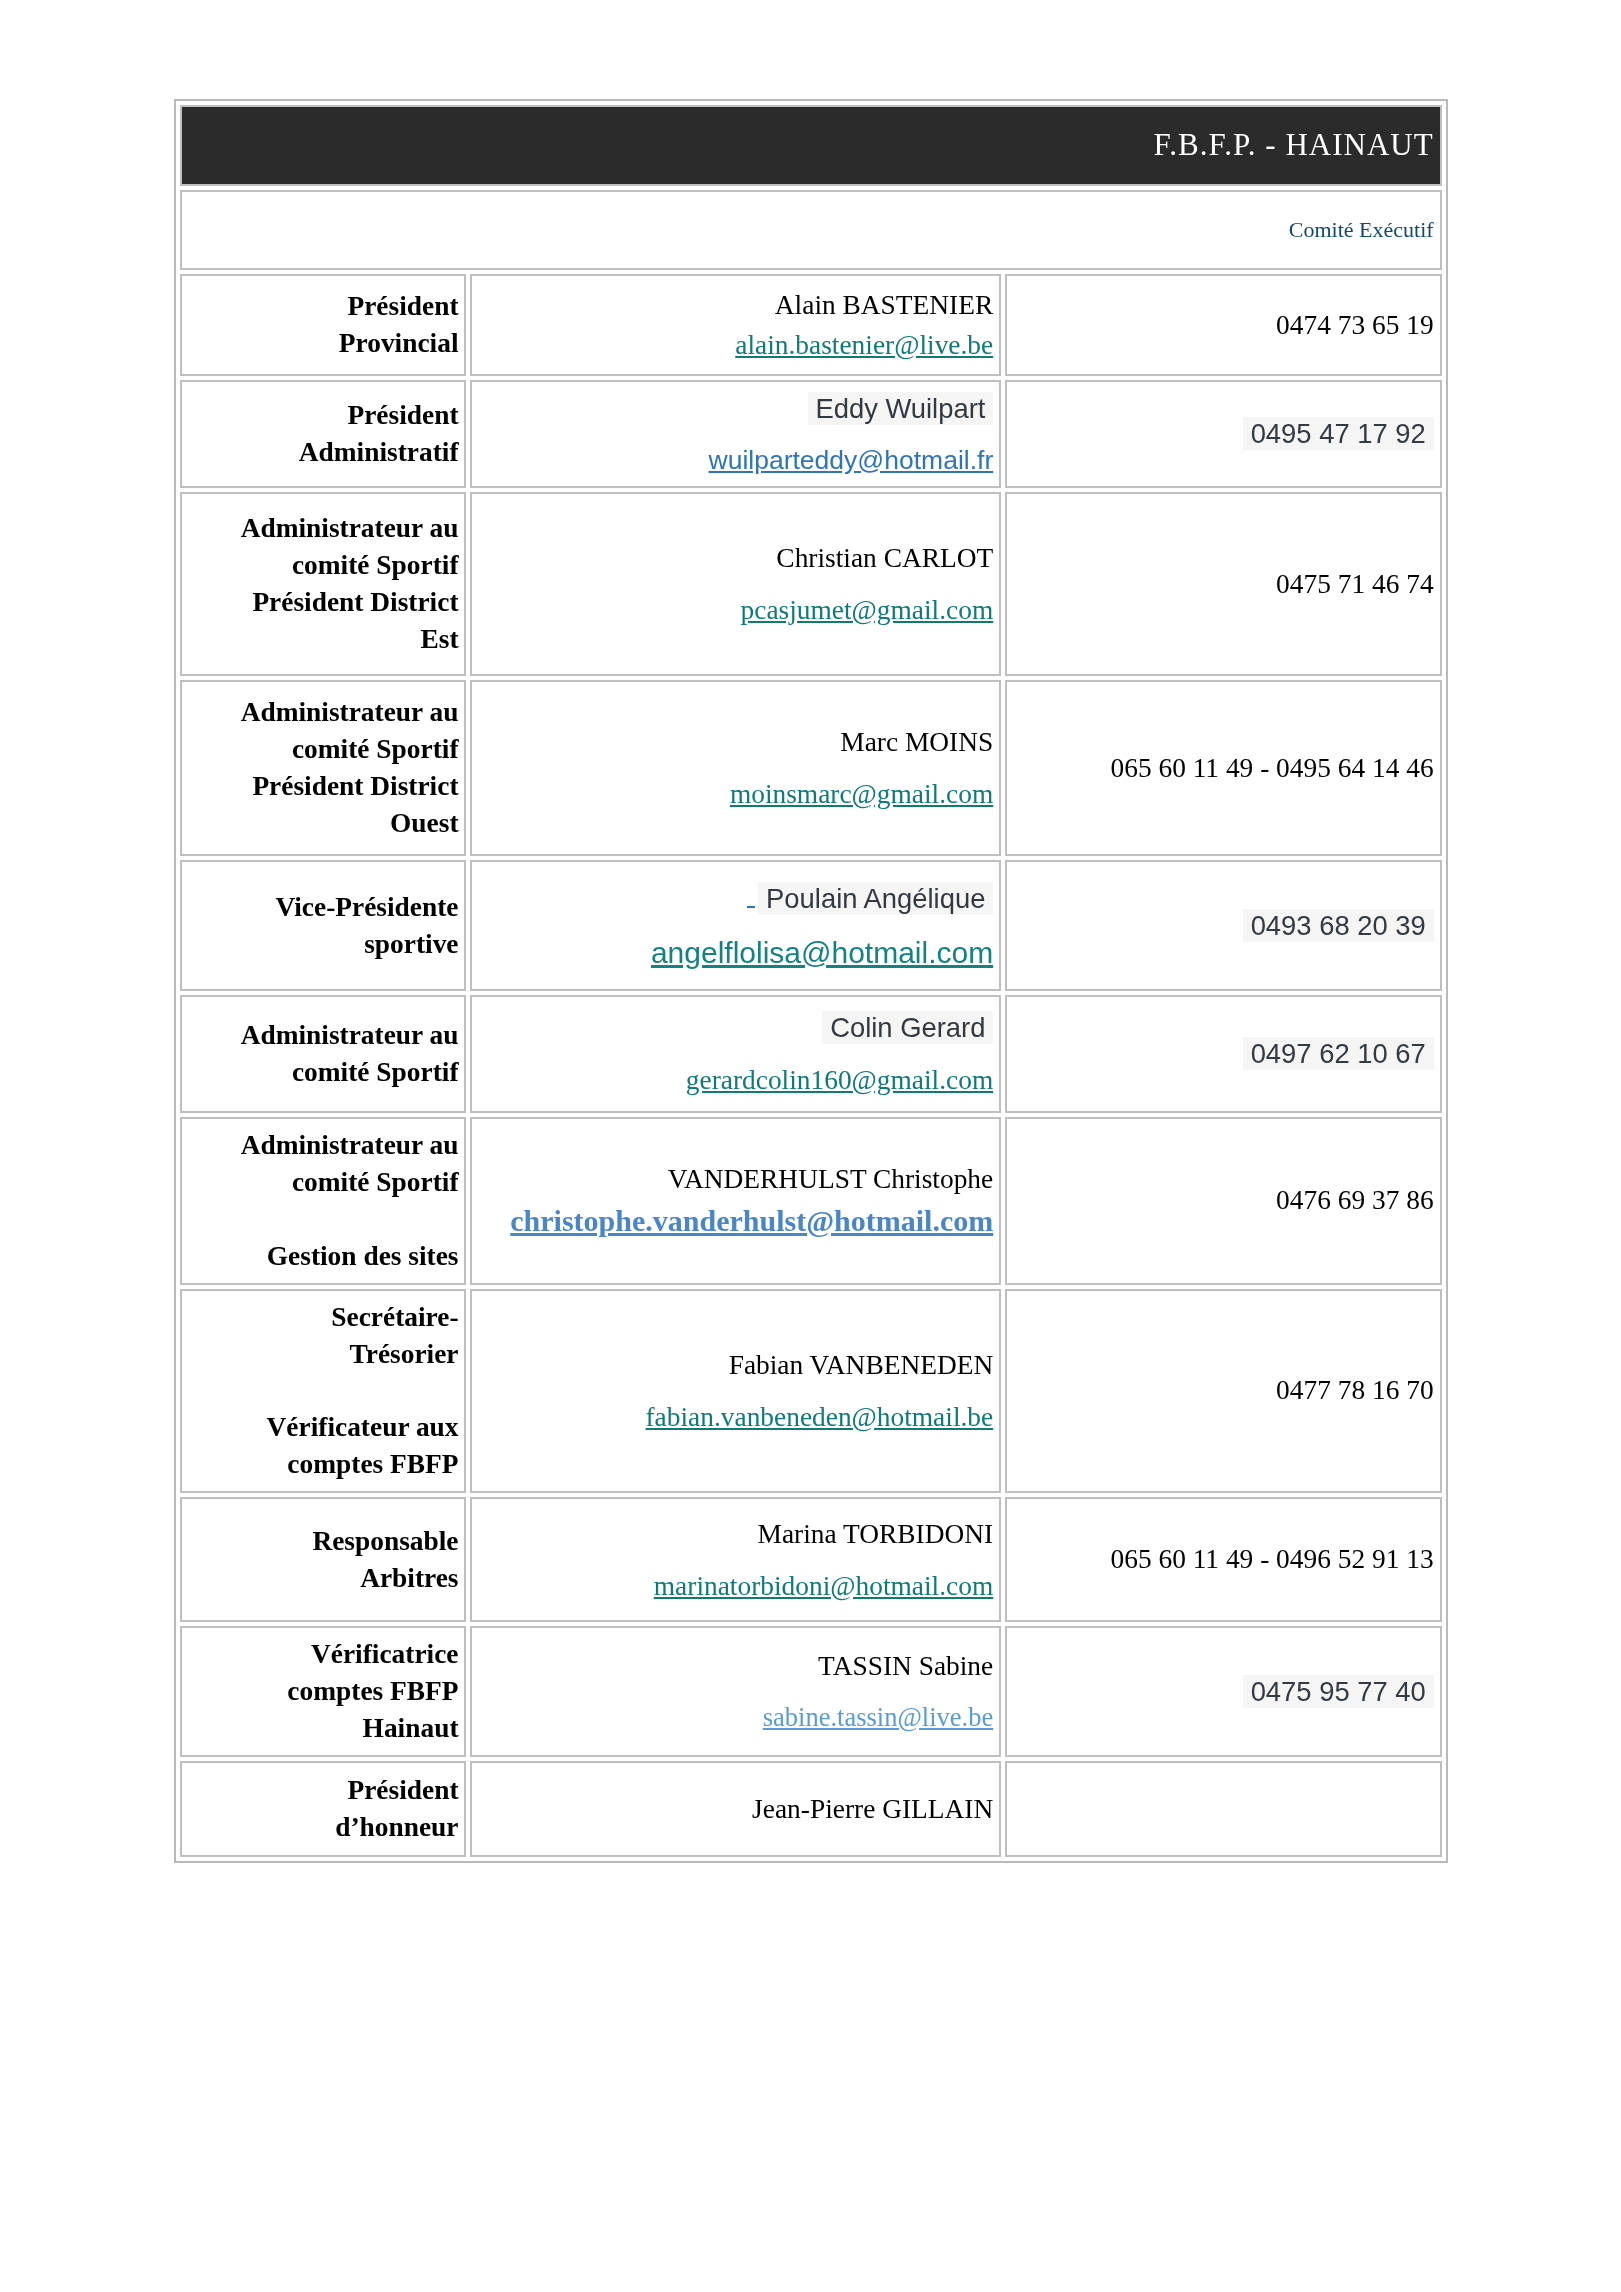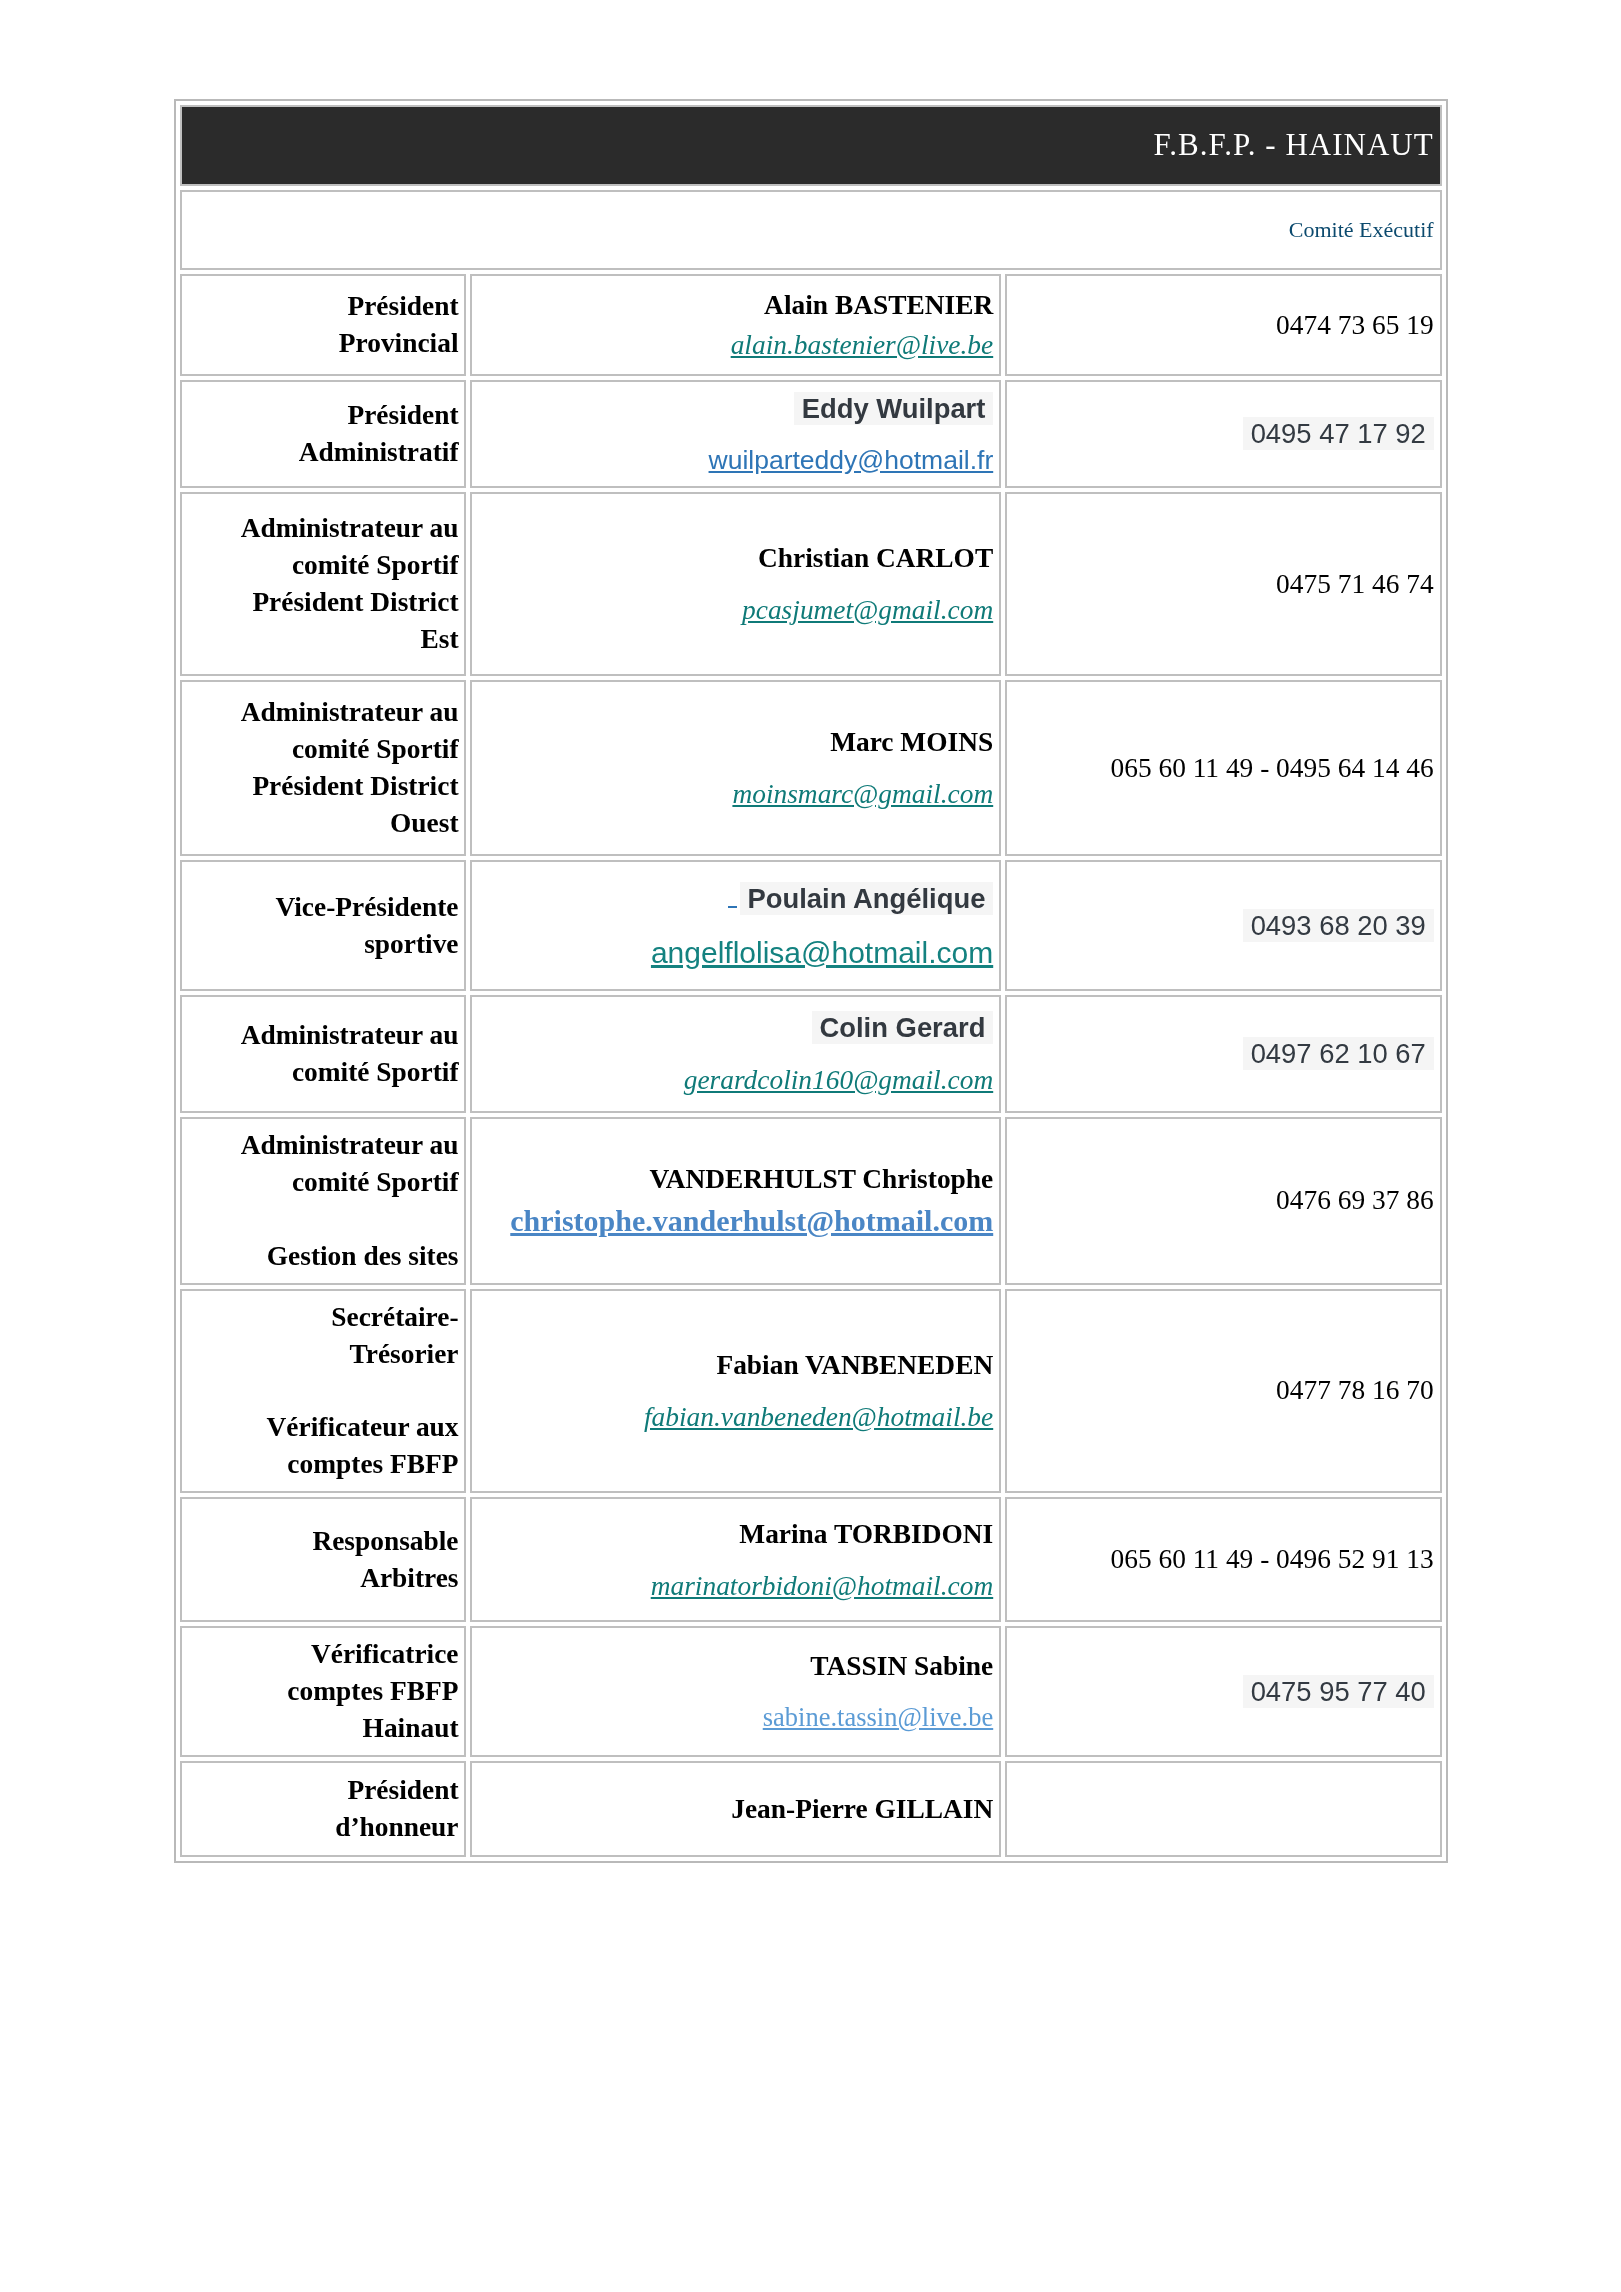--- a/index.html
+++ b/index.html
@@ -33,21 +33,21 @@
     color:#0c4a6e;
   }
   .role{
     font-weight:bold;
     font-size:27.4px;
     color:#000000;
     line-height:1.35;
     white-space:pre-line;
   }
   .pname{
-    font-weight:bold;
+    font-weight:normal;
     font-size:27.4px;
     color:#000000;
     margin-bottom:17.6px;
     line-height:1.25;
   }
   .pname.tight{margin-bottom:5.9px;}
   .pname.sans{
     font-family:"Liberation Sans","DejaVu Sans",sans-serif;
     font-size:27.4px;
     color:#333940;
@@ -59,21 +59,20 @@
     height:0.95em;
     border-bottom:2.9px solid #2e75b6;
     margin-right:2.9px;
     vertical-align:baseline;
   }
   a.email{display:inline-block;line-height:1.25;cursor:pointer;}
   .em-teal-serif{
     color:#0f7a78;
     font-size:27.4px;
     text-decoration:underline;
-    font-style:italic;
   }
   .em-blue-sans{
     font-family:"Liberation Sans","DejaVu Sans",sans-serif;
     color:#2e75b6;
     font-size:26.5px;
     text-decoration:underline;
   }
   .em-teal-sans{
     font-family:"Liberation Sans","DejaVu Sans",sans-serif;
     color:#148280;

